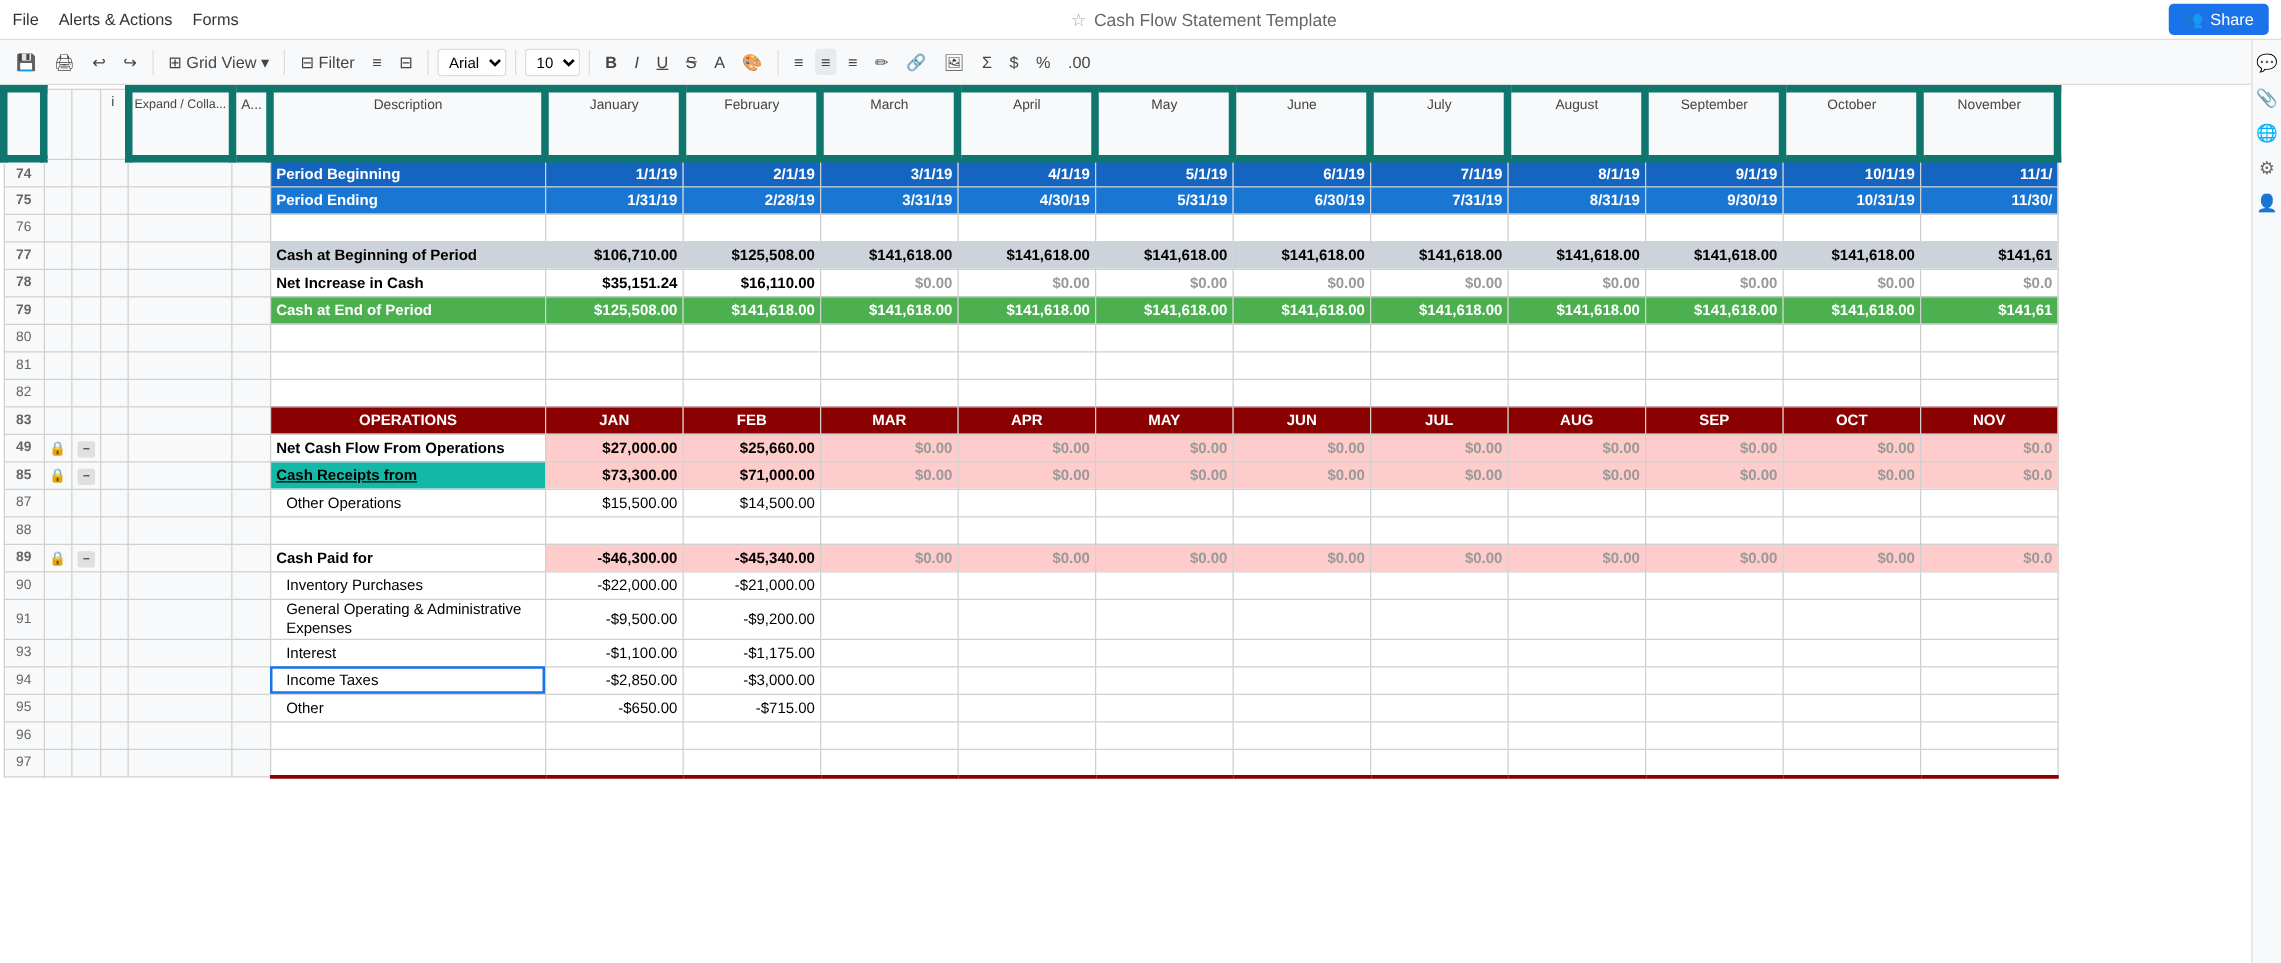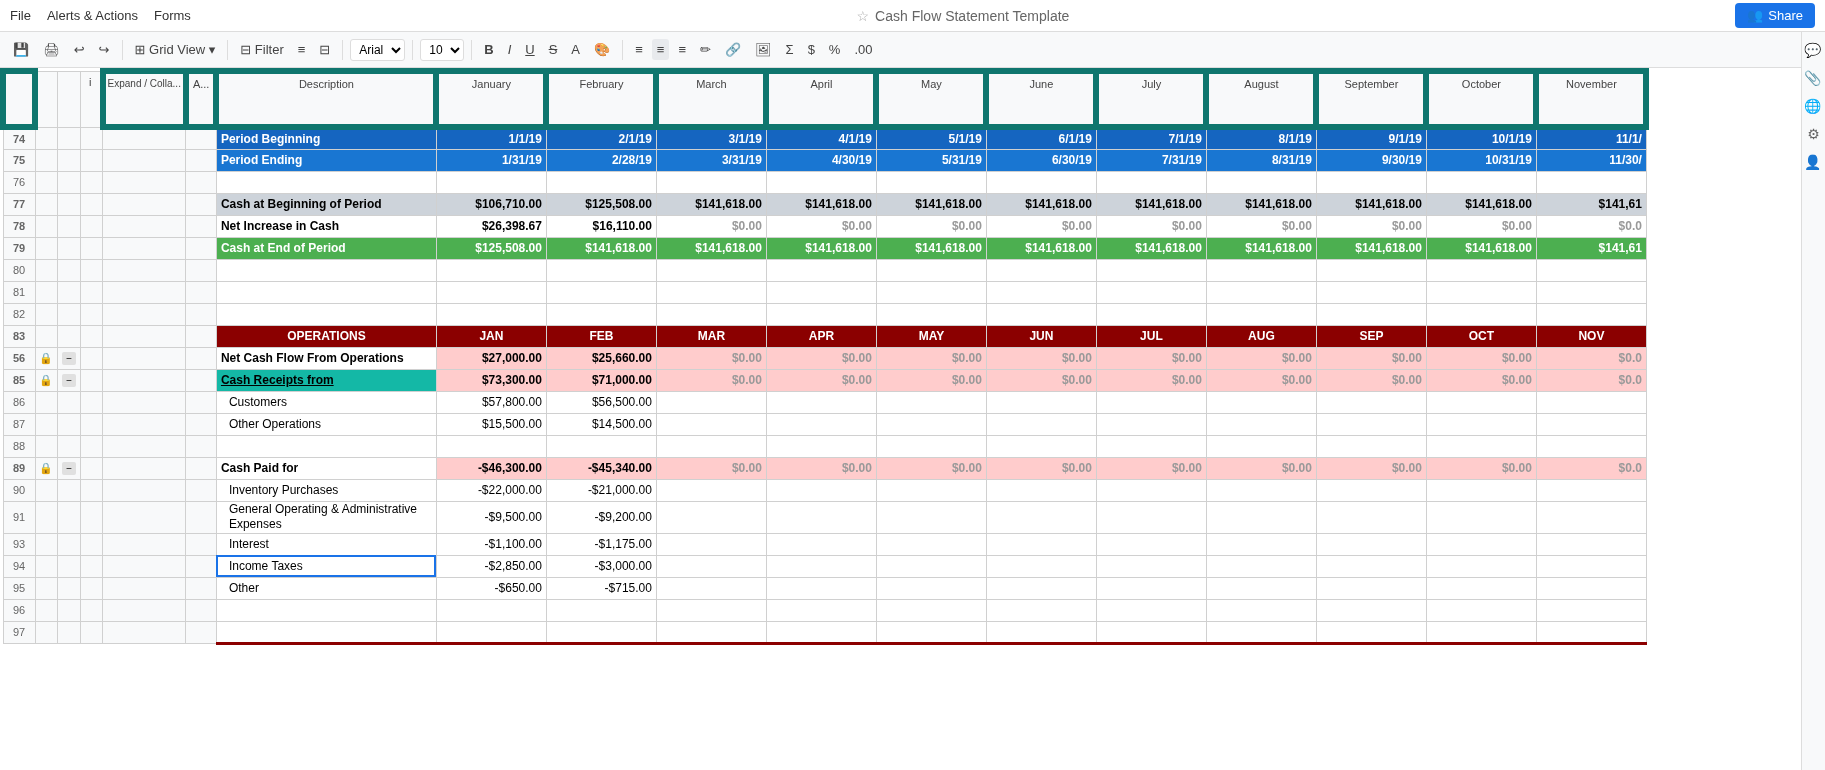--- a/index.html
+++ b/index.html
@@ -422,21 +422,21 @@
       </tr>
 
       <tr class="net-increase">
         <td class="row-num" style="background:#f8f9fa;color:#666;">78</td>
         <td class="ctrl-col" style="background:#f8f9fa;"></td>
         <td class="ctrl-col" style="background:#f8f9fa;"></td>
         <td class="ctrl-col" style="background:#f8f9fa;"></td>
         <td class="ctrl-col" style="background:#f8f9fa;"></td>
         <td class="ctrl-col" style="background:#f8f9fa;"></td>
         <td>Net Increase in Cash</td>
-        <td class="data-col">$26,398.67</td>
+        <td class="data-col">$35,151.24</td>
         <td class="data-col">$16,110.00</td>
         <td class="data-col zero-val">$0.00</td>
         <td class="data-col zero-val">$0.00</td>
         <td class="data-col zero-val">$0.00</td>
         <td class="data-col zero-val">$0.00</td>
         <td class="data-col zero-val">$0.00</td>
         <td class="data-col zero-val">$0.00</td>
         <td class="data-col zero-val">$0.00</td>
         <td class="data-col zero-val">$0.00</td>
         <td class="data-col zero-val">$0.0</td>
@@ -539,21 +539,21 @@
         <td class="data-col">MAY</td>
         <td class="data-col">JUN</td>
         <td class="data-col">JUL</td>
         <td class="data-col">AUG</td>
         <td class="data-col">SEP</td>
         <td class="data-col">OCT</td>
         <td class="data-col">NOV</td>
       </tr>
 
       <tr class="net-cash-flow">
-        <td class="row-num" style="background:#f8f9fa;color:#666;">56</td>
+        <td class="row-num" style="background:#f8f9fa;color:#666;">49</td>
         <td class="ctrl-col" style="background:#f8f9fa;"><span class="lock-icon">🔒</span></td>
         <td class="ctrl-col" style="background:#f8f9fa;"><button class="minus-btn">−</button></td>
         <td class="ctrl-col" style="background:#f8f9fa;"></td>
         <td class="ctrl-col" style="background:#f8f9fa;"></td>
         <td class="ctrl-col" style="background:#f8f9fa;"></td>
         <td class="desc-cell">Net Cash Flow From Operations</td>
         <td class="data-col">$27,000.00</td>
         <td class="data-col">$25,660.00</td>
         <td class="data-col zero-val">$0.00</td>
         <td class="data-col zero-val">$0.00</td>
@@ -580,40 +580,20 @@
         <td class="data-col zero-val">$0.00</td>
         <td class="data-col zero-val">$0.00</td>
         <td class="data-col zero-val">$0.00</td>
         <td class="data-col zero-val">$0.00</td>
         <td class="data-col zero-val">$0.00</td>
         <td class="data-col zero-val">$0.00</td>
         <td class="data-col zero-val">$0.00</td>
         <td class="data-col zero-val">$0.0</td>
       </tr>
 
-      <tr class="empty-row">
-        <td class="row-num" style="background:#f8f9fa;color:#666;">86</td>
-        <td class="ctrl-col" style="background:#f8f9fa;"></td>
-        <td class="ctrl-col" style="background:#f8f9fa;"></td>
-        <td class="ctrl-col" style="background:#f8f9fa;"></td>
-        <td class="ctrl-col" style="background:#f8f9fa;"></td>
-        <td class="ctrl-col" style="background:#f8f9fa;"></td>
-        <td class="indent-1">Customers</td>
-        <td class="data-col">$57,800.00</td>
-        <td class="data-col">$56,500.00</td>
-        <td class="data-col"></td>
-          <td class="data-col"></td>
-          <td class="data-col"></td>
-          <td class="data-col"></td>
-          <td class="data-col"></td>
-          <td class="data-col"></td>
-          <td class="data-col"></td>
-          <td class="data-col"></td>
-          <td class="data-col"></td>
-      </tr>
 
       <tr class="empty-row">
         <td class="row-num" style="background:#f8f9fa;color:#666;">87</td>
         <td class="ctrl-col" style="background:#f8f9fa;"></td>
         <td class="ctrl-col" style="background:#f8f9fa;"></td>
         <td class="ctrl-col" style="background:#f8f9fa;"></td>
         <td class="ctrl-col" style="background:#f8f9fa;"></td>
         <td class="ctrl-col" style="background:#f8f9fa;"></td>
         <td class="indent-1">Other Operations</td>
         <td class="data-col">$15,500.00</td>

